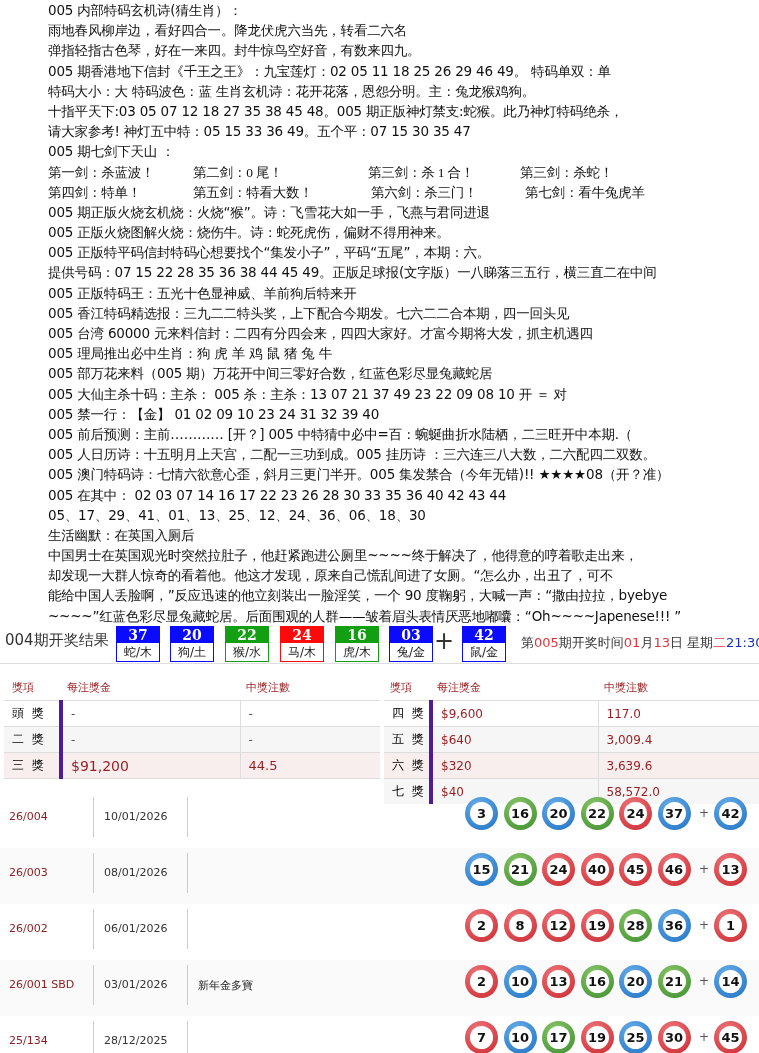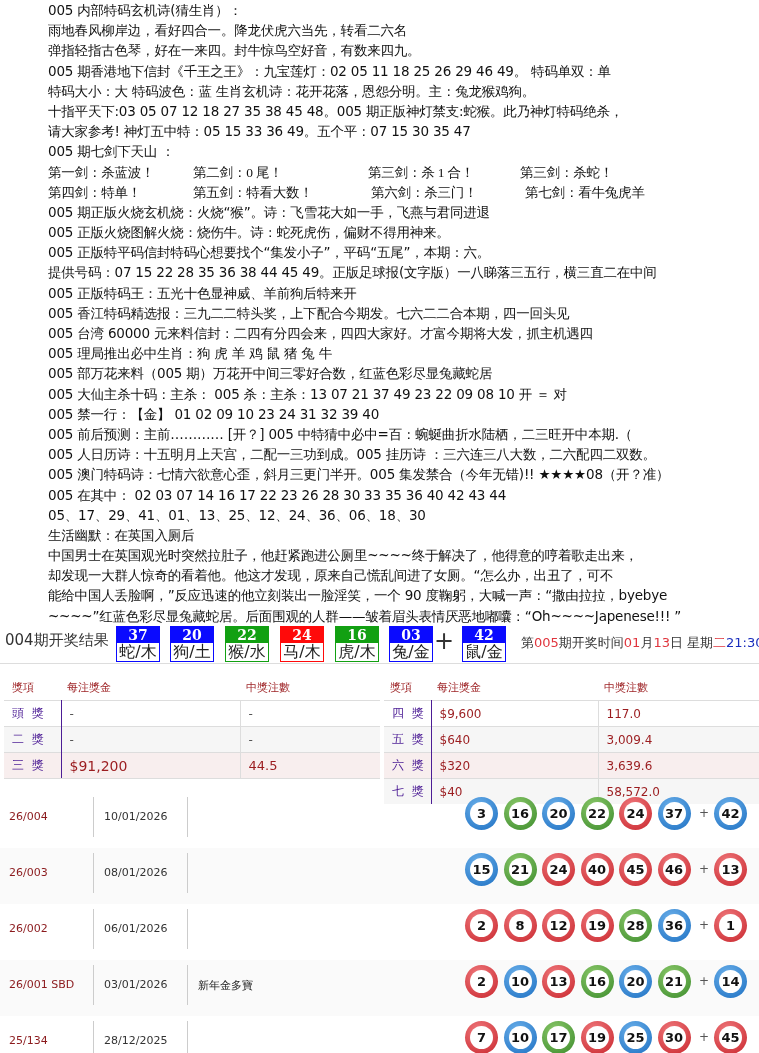--- a/index.html
+++ b/index.html
@@ -5,31 +5,31 @@
   html, body { margin:0; padding:0; background:#fff; }
   body { width:759px; height:1053px; overflow:hidden; position:relative; font-family:"DejaVu Sans", sans-serif; color:#111; }
   .text-block { position:absolute; left:4px; top:0; width:745px;margin-left:44px; }
   .line { height:20.2px; line-height:20.2px; font-size:13.5px; white-space:nowrap; overflow:hidden; letter-spacing:-0.2px; }
   .line.swords span { display:inline-block;font-family:Liberation Serif, serif; }
   
   .draw-bar { position:absolute; left:0; top:625px; width:759px; height:38px; border-bottom:1px solid #ddd; }
   .draw-title { position:absolute; left:5px; top:6px; font-size:15px; color:#333; }
   .ball-tag { position:absolute; top:1px; width:44px; height:36px; border:1px solid; box-sizing:border-box; background:#fff; text-align:center; }
   .ball-tag .num { height:16px; line-height:16px; color:#fff; font-weight:bold; font-size:14px; font-family:"DejaVu Serif", serif; }
-  .ball-tag .zod { height:18px; line-height:18px; font-size:16px; color:#222; }
+  .ball-tag .zod { height:18px; line-height:18px; font-size:12px; color:#222; }
   .plus { position:absolute; left:434px; top:2px; font-size:24px; color:#333; }
   .draw-time { position:absolute; left:521px; top:9px; font-size:13px; color:#333; white-space:nowrap; }
   .red { color:#e0353d; }
   .blue { color:#1a2ebd; }
   
   .prize { position:absolute; top:674px; font-size:12px; }
   .prize table { border-collapse:collapse; }
   .prize th { color:#9b1c1f; font-weight:normal; text-align:left; height:24px; font-size:11px; }
   .prize td { height:23px; border-top:1px solid #ddd; }
-  .prize td.lbl { color:#4c1d95; letter-spacing:2px; padding-left:8px; border-right:1px solid #4c1d95; }
+  .prize td.lbl { color:#000000; letter-spacing:2px; padding-left:8px; border-right:4px solid #4c1d95; }
   .prize td.amt { color:#9b1c1f; padding-left:8px; border-right:1px solid #ddd; }
   .prize td.cnt { color:#9b1c1f; padding-left:8px; }
   .prize tr.alt td { background:#f6f6f6; }
   .prize tr.pink td { background:#f8eeee; }
   
   .history { position:absolute; left:0; top:792px; width:759px; }
   .hrow { position:relative; height:56px; }
   .hrow.alt { background:#fafafa; }
   .hrow .issue { position:absolute; left:9px; top:18px; font-size:11px; color:#8b1a1d; }
   .hrow .date { position:absolute; left:104px; top:18px; font-size:11px; color:#333; }

